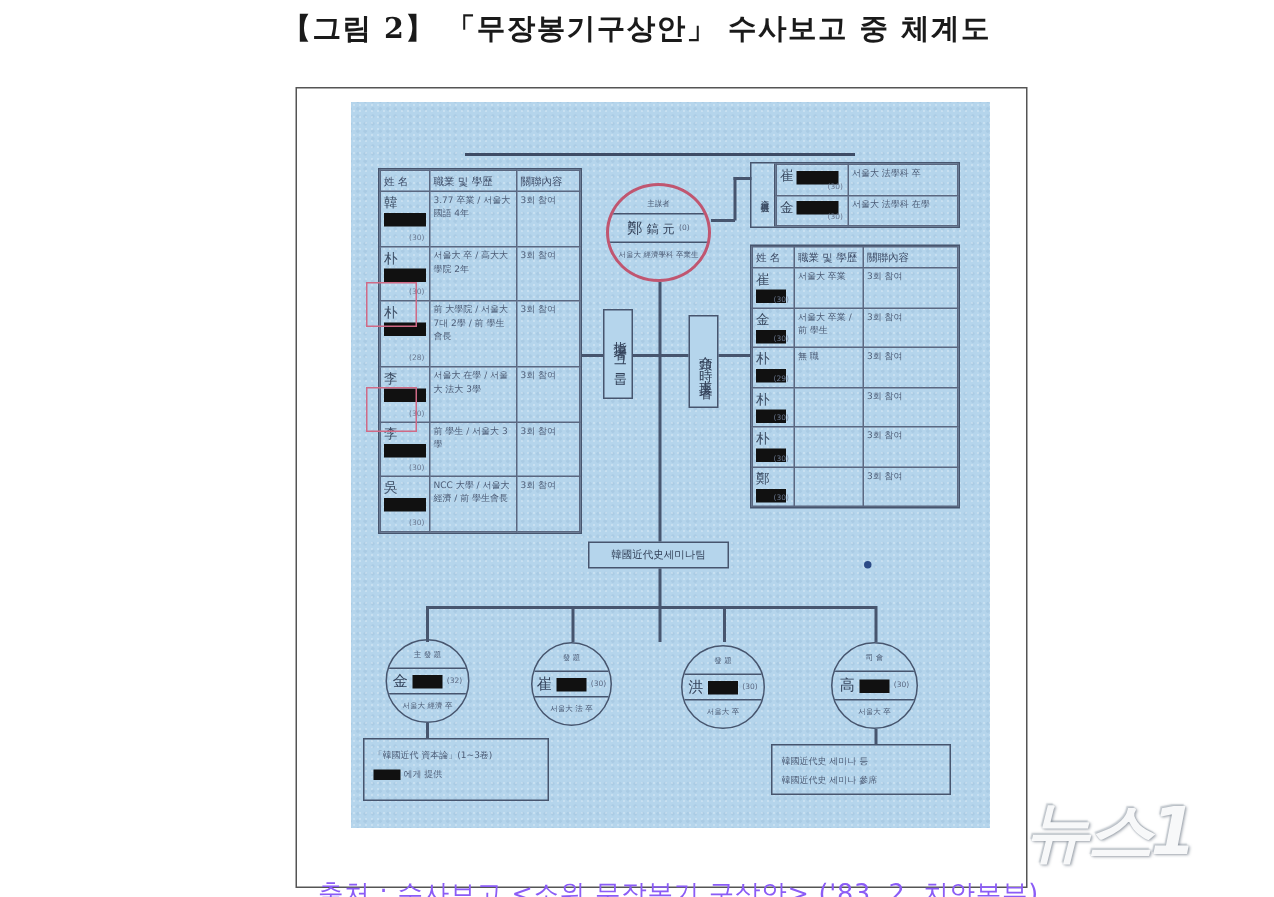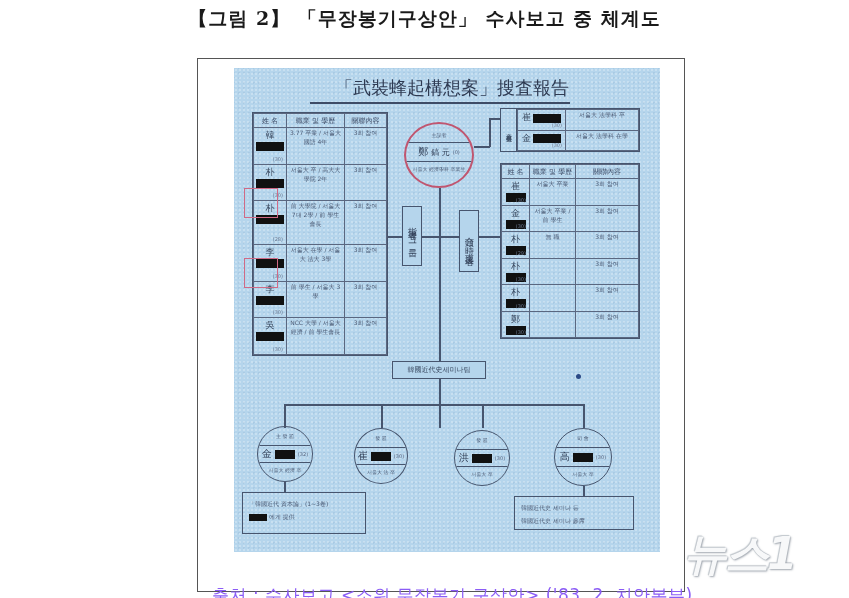--- a/index.html
+++ b/index.html
@@ -6,21 +6,21 @@
   body{width:849px;height:598px;background:#ffffff;position:relative;overflow:hidden;font-family:"DejaVu Sans",sans-serif;color:#222;}
   .fig-title{position:absolute;left:0;top:6px;width:849px;text-align:center;font-family:"DejaVu Serif",serif;font-weight:bold;font-size:19px;letter-spacing:1px;color:#1a1a1a;}
   .frame{position:absolute;left:197px;top:58px;width:488px;height:534px;border:1.5px solid #555;background:#fff;box-sizing:border-box;}
   .scan{position:absolute;left:234px;top:68px;width:426px;height:484px;background:#b5d5ec;
         background-image:radial-gradient(rgba(255,255,255,0.25) 1px,transparent 1px),radial-gradient(rgba(90,130,170,0.12) 1px,transparent 1px);
         background-size:4px 4px,5px 5px;background-position:0 0,2px 2px;}
   .scan *{box-sizing:border-box;}
   .hw{font-family:"DejaVu Serif",serif;color:#3b4b62;}
   .doc-title{position:absolute;left:100px;top:8px;width:236px;text-align:center;font-size:18px;color:#2e3a52;}
   .doc-title-line{position:absolute;left:76px;top:34px;width:260px;height:2px;background:#3e4c66;}
-  .box{position:absolute;border:1.5px solid #47556e;text-align:center;}
+  .box{position:absolute;border:1.5px solid #47556e;}
   .line{position:absolute;background:#47556e;}
   table.grid{border-collapse:collapse;width:100%;height:100%;}
   table.grid td{border:1px solid #5a6780;font-size:6px;color:#4d5c76;padding:1px 2px;vertical-align:top;}
   table.grid td.hdr{font-size:7px;color:#3d4b66;height:14px;vertical-align:middle;}
   .name-cell{position:relative;}
   .surname{font-size:9px;color:#3b4b62;}
   .redact{display:inline-block;background:#111;height:9px;width:28px;vertical-align:middle;}
   .age{position:absolute;right:3px;bottom:2px;font-size:5px;color:#6a7890;}
   .highlight{position:absolute;border:1.5px solid #d06a86;}
   .circle{position:absolute;border-radius:50%;border:1.5px solid #47556e;overflow:hidden;}
@@ -39,21 +39,20 @@
 </style>
 </head>
 <body>
 
 <div class="fig-title">【그림 2】 「무장봉기구상안」 수사보고 중 체계도</div>
 
 <div class="frame"></div>
 
 <div class="scan">
 
-  <div class="doc-title hw">「武裝蜂起構想案」搜査報告</div>
   <div class="doc-title-line"></div>
 
   <div class="box" style="left:18px;top:44px;width:136px;height:244px;">
     <table class="grid">
       <tbody>
           <tr>
         <td class="hdr" style="width:30px">姓 名</td>
         <td class="hdr" style="width:58px">職業 및 學歷</td>
         <td class="hdr">關聯內容</td>
       </tr>

